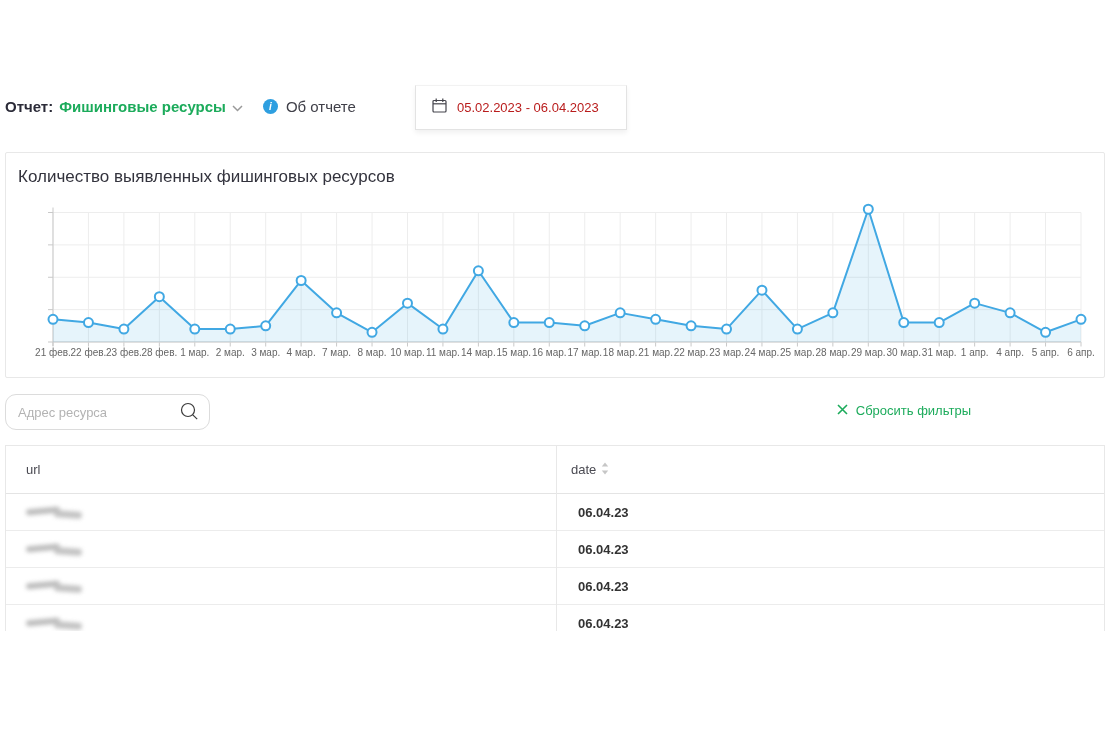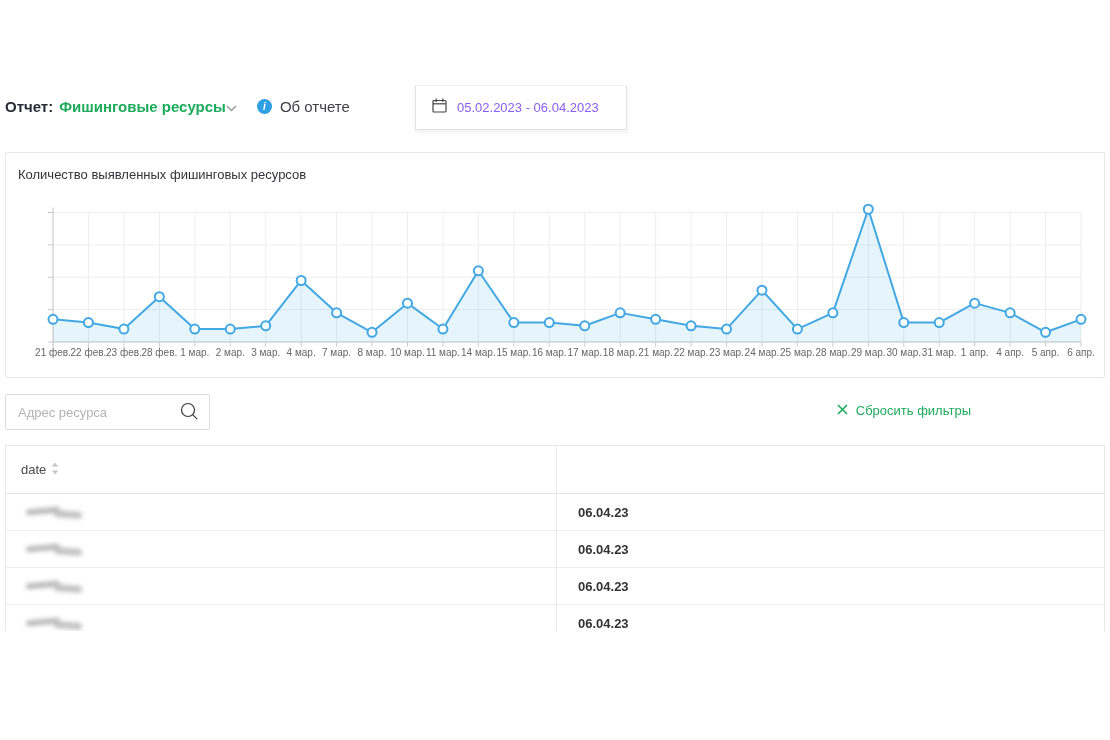--- a/index.html
+++ b/index.html
@@ -2,45 +2,45 @@
 <html><head>
 <meta charset="utf-8">
 <style>
   html,body{margin:0;padding:0;background:#fff;}
   body{width:1110px;height:740px;font-family:"Liberation Sans",sans-serif;position:relative;overflow:hidden;}
   .page{position:relative;width:988px;height:740px;background:#fff;}
 
   
   .report-line{position:absolute;left:5px;top:98px;display:flex;align-items:center;gap:6px;}
   .report-label{font-size:15px;font-weight:bold;color:#2b2b38;}
-  .report-select{display:flex;align-items:center;background:none;border:none;padding:0;cursor:pointer;}
+  .report-select{display:flex;align-items:center;gap:6px;background:none;border:none;padding:0;cursor:pointer;}
   .report-value{font-size:15px;font-weight:bold;color:#1cab5b;}
   .chevron{margin-top:2px;}
   .about-btn{display:flex;align-items:center;gap:8px;background:none;border:none;padding:0;margin-left:14px;cursor:pointer;}
   .info-ic{width:15px;height:15px;border-radius:50%;background:#2e9fe0;color:#fff;font-size:10px;font-weight:bold;
            display:flex;align-items:center;justify-content:center;font-style:italic;}
   .about-label{font-size:15px;color:#404049;}
 
   .date-box{position:absolute;left:415px;top:85px;width:212px;height:45px;background:#fff;
             border:1px solid #e3e3e3;border-top-color:#f2f2f2;box-sizing:border-box;
             box-shadow:0 3px 5px rgba(0,0,0,0.06);display:flex;align-items:center;gap:10px;padding-left:16px;cursor:pointer;}
-  .date-text{font-size:13px;color:#8b5cf6;}
+  .date-text{font-size:13px;color:#b91c1c;}
 
   .download-btn{position:absolute;left:1010px;top:92px;height:36px;padding:0 18px;border:none;border-radius:18px;
                 background:#16b056;color:#fff;font-size:13px;font-family:inherit;cursor:pointer;}
 
   
   .chart-card{position:absolute;left:5px;top:152px;width:1100px;height:226px;background:#fff;
               border:1px solid #e8e8e8;border-radius:2px;box-sizing:border-box;}
-  .chart-title{position:absolute;left:12px;top:14px;font-size:13px;color:#33333d;}
+  .chart-title{position:absolute;left:12px;top:14px;font-size:17px;color:#33333d;}
   .chart-svg{position:absolute;left:0;top:0;width:1098px;height:224px;}
   .chart-svg text{font-family:"Liberation Sans",sans-serif;font-size:10px;fill:#666;}
 
   
-  .search-box{position:absolute;left:5px;top:394px;width:205px;height:36px;border:1px solid #dcdcdc;border-radius:2px;
+  .search-box{position:absolute;left:5px;top:394px;width:205px;height:36px;border:1px solid #dcdcdc;border-radius:11px;
               box-sizing:border-box;background:#fff;display:flex;align-items:center;}
   .search-input{flex:1;border:none;outline:none;padding:0 0 0 12px;font-size:13px;font-family:inherit;color:#333;background:transparent;min-width:0;}
   .search-input::placeholder{color:#b3b3b3;}
   .search-btn{background:none;border:none;padding:0 10px 0 4px;cursor:pointer;display:flex;align-items:center;}
 
   .reset-filters{position:absolute;right:17px;top:403px;display:flex;gap:8px;background:none;border:none;
                  padding:0;cursor:pointer;}
   .reset-label{font-size:13px;color:#1cab5b;}
 
   
@@ -248,20 +248,21 @@
       <svg width="11" height="11" viewBox="0 0 11 11">
           <path d="M1 1l9 9M10 1l-9 9" stroke="#1cab5b" stroke-width="1.6"></path>
         </svg>
     </span>
     <span class="reset-label">Сбросить фильтры</span>
   </button>
 
   <section class="table-card">
     <div class="col-divider"></div>
     <div class="thead">
+      <div class="th-url">url</div>
       <div class="th-date">
         <span>date</span>
         <span>
           <svg width="8" height="13" viewBox="0 0 8 13">
               <path d="M4 0.5L7.2 4.5H0.8z" fill="#c6c6c6"></path>
               <path d="M4 12.5L0.8 8.5h6.4z" fill="#c6c6c6"></path>
             </svg>
         </span>
       </div>
     </div>

